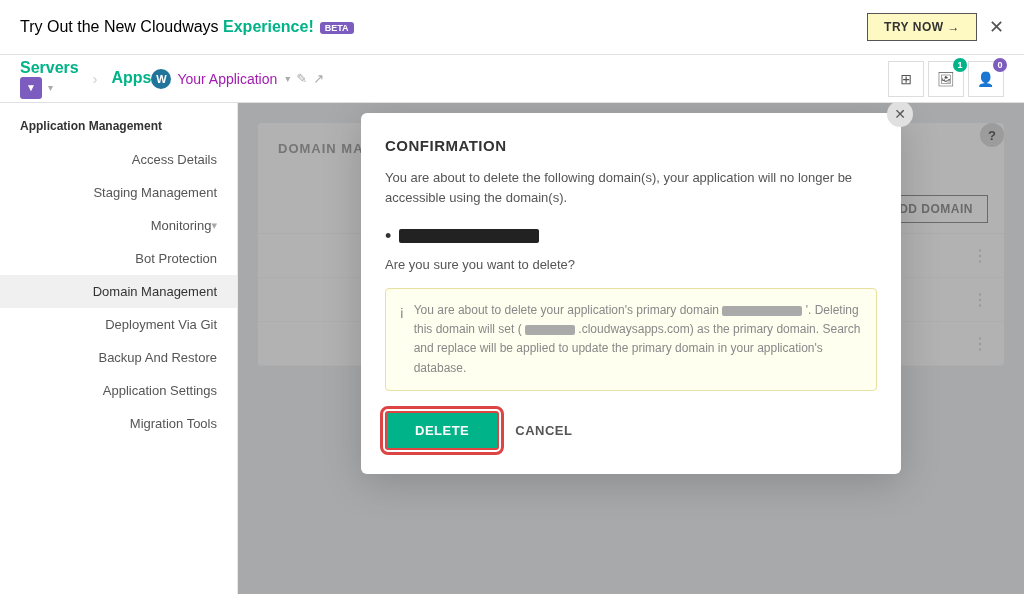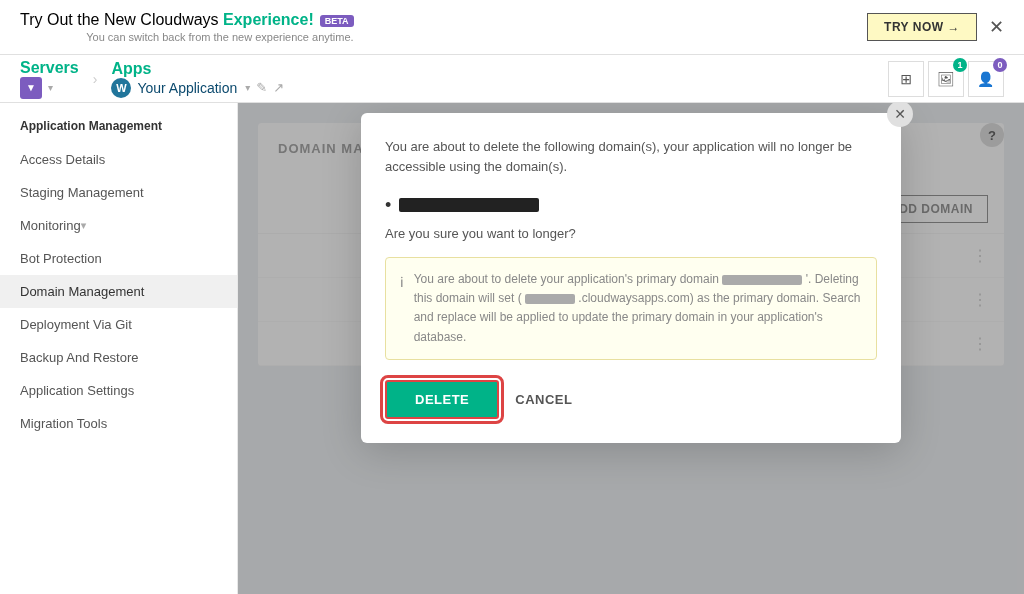--- a/index.html
+++ b/index.html
@@ -56,32 +56,32 @@
       display: flex;
       align-items: center;
       height: 48px;
       gap: 8px;
     }
     .nav-servers { display: flex; flex-direction: column; }
     .nav-label { font-size: 16px; color: #00b388; font-weight: 600; }
     .nav-item-row { display: flex; align-items: center; gap: 4px; cursor: pointer; }
     .nav-chevron { font-size: 10px; color: #aaa; margin-left: 2px; }
     .nav-separator { color: #ccc; font-size: 14px; margin: 0 6px; }
-    .nav-apps { display: flex; flex-direction: column; }
+    .nav-apps { display: flex; flex-direction: row; }
     .nav-app-row { display: flex; align-items: center; gap: 6px; }
     .wp-icon {
       width: 20px; height: 20px;
       background: #21759b;
       border-radius: 50%;
       display: flex; align-items: center; justify-content: center;
       color: #fff;
       font-size: 11px;
       font-weight: 700;
     }
-    .app-name { font-size: 14px; color: #0c4a6e; font-weight: 500; }
+    .app-name { font-size: 14px; color: #a21caf; font-weight: 500; }
     .nav-icon-edit, .nav-icon-ext {
       font-size: 13px; color: #aaa; cursor: pointer;
     }
     .nav-right-icons { margin-left: auto; display: flex; gap: 4px; }
     .nav-icon-btn {
       width: 36px; height: 36px;
       border: 1.5px solid #ddd;
       background: #fff;
       display: flex; align-items: center; justify-content: center;
       font-size: 14px;
@@ -122,21 +122,21 @@
       color: #333;
       padding: 0 20px 10px;
     }
     .sidebar-item {
       padding: 9px 20px;
       font-size: 13px;
       color: #555;
       cursor: pointer;
       display: flex;
       align-items: center;
-      justify-content: flex-start;
+      justify-content: flex-end;
     }
     .sidebar-item.active { background: #f0f0f0; color: #333; font-weight: 500; }
     .sidebar-item-expand { font-size: 11px; color: #aaa; }
     .sidebar-badge-new {
       background: #00b388;
       color: #fff;
       font-size: 9px;
       padding: 1px 5px;
       border-radius: 3px;
       font-weight: 700;
@@ -339,21 +339,20 @@
     }
   </style>
 </head>
 <body>
 
 <div class="top-banner">
   <div class="banner-left">
     <div>
       <span>Try Out the New Cloudways </span><span style="color:#00b388;font-weight:600;">Experience!</span><span class="banner-beta">BETA</span>
     </div>
-    <div class="banner-sub">You can switch back from the new experience anytime.</div>
   </div>
   <div class="banner-right">
     <button class="try-now-btn">TRY NOW →</button>
     <button class="close-btn">✕</button>
   </div>
 </div>
 
 <div class="nav-bar">
   <div class="nav-servers">
     <span class="nav-label">Servers</span>
@@ -441,28 +440,29 @@
         <span class="row-dots">⋮</span>
       </div>
     </div>
 
     <div class="help-btn">?</div>
 
     <div class="modal-overlay">
       <div class="modal">
         <button class="modal-close-x">✕</button>
 
+        <div class="modal-title">CONFIRMATION</div>
         <div class="modal-desc">You are about to delete the following domain(s), your application will no longer be accessible using the domain(s).</div>
 
         <div class="modal-domain-item">
           <span class="modal-bullet">•</span>
           <div class="domain-redacted"></div>
         </div>
 
-        <div class="modal-confirm-text">Are you sure you want to longer?</div>
+        <div class="modal-confirm-text">Are you sure you want to delete?</div>
 
         <div class="warning-box">
           <span class="warning-icon">ℹ</span>
           <span class="warning-text">
             <span>You are about to delete your application's primary domain</span>
             <span style="background:#aaa;width:80px;height:10px;display:inline-block;border-radius:2px;vertical-align:middle;"></span>
             <span>'. Deleting this domain will set (</span>
             <span style="background:#aaa;width:50px;height:10px;display:inline-block;border-radius:2px;vertical-align:middle;"></span>
             <span>.cloudwaysapps.com) as the primary domain. Search and replace will be applied to update the primary domain in your application's database.</span>
           </span>

